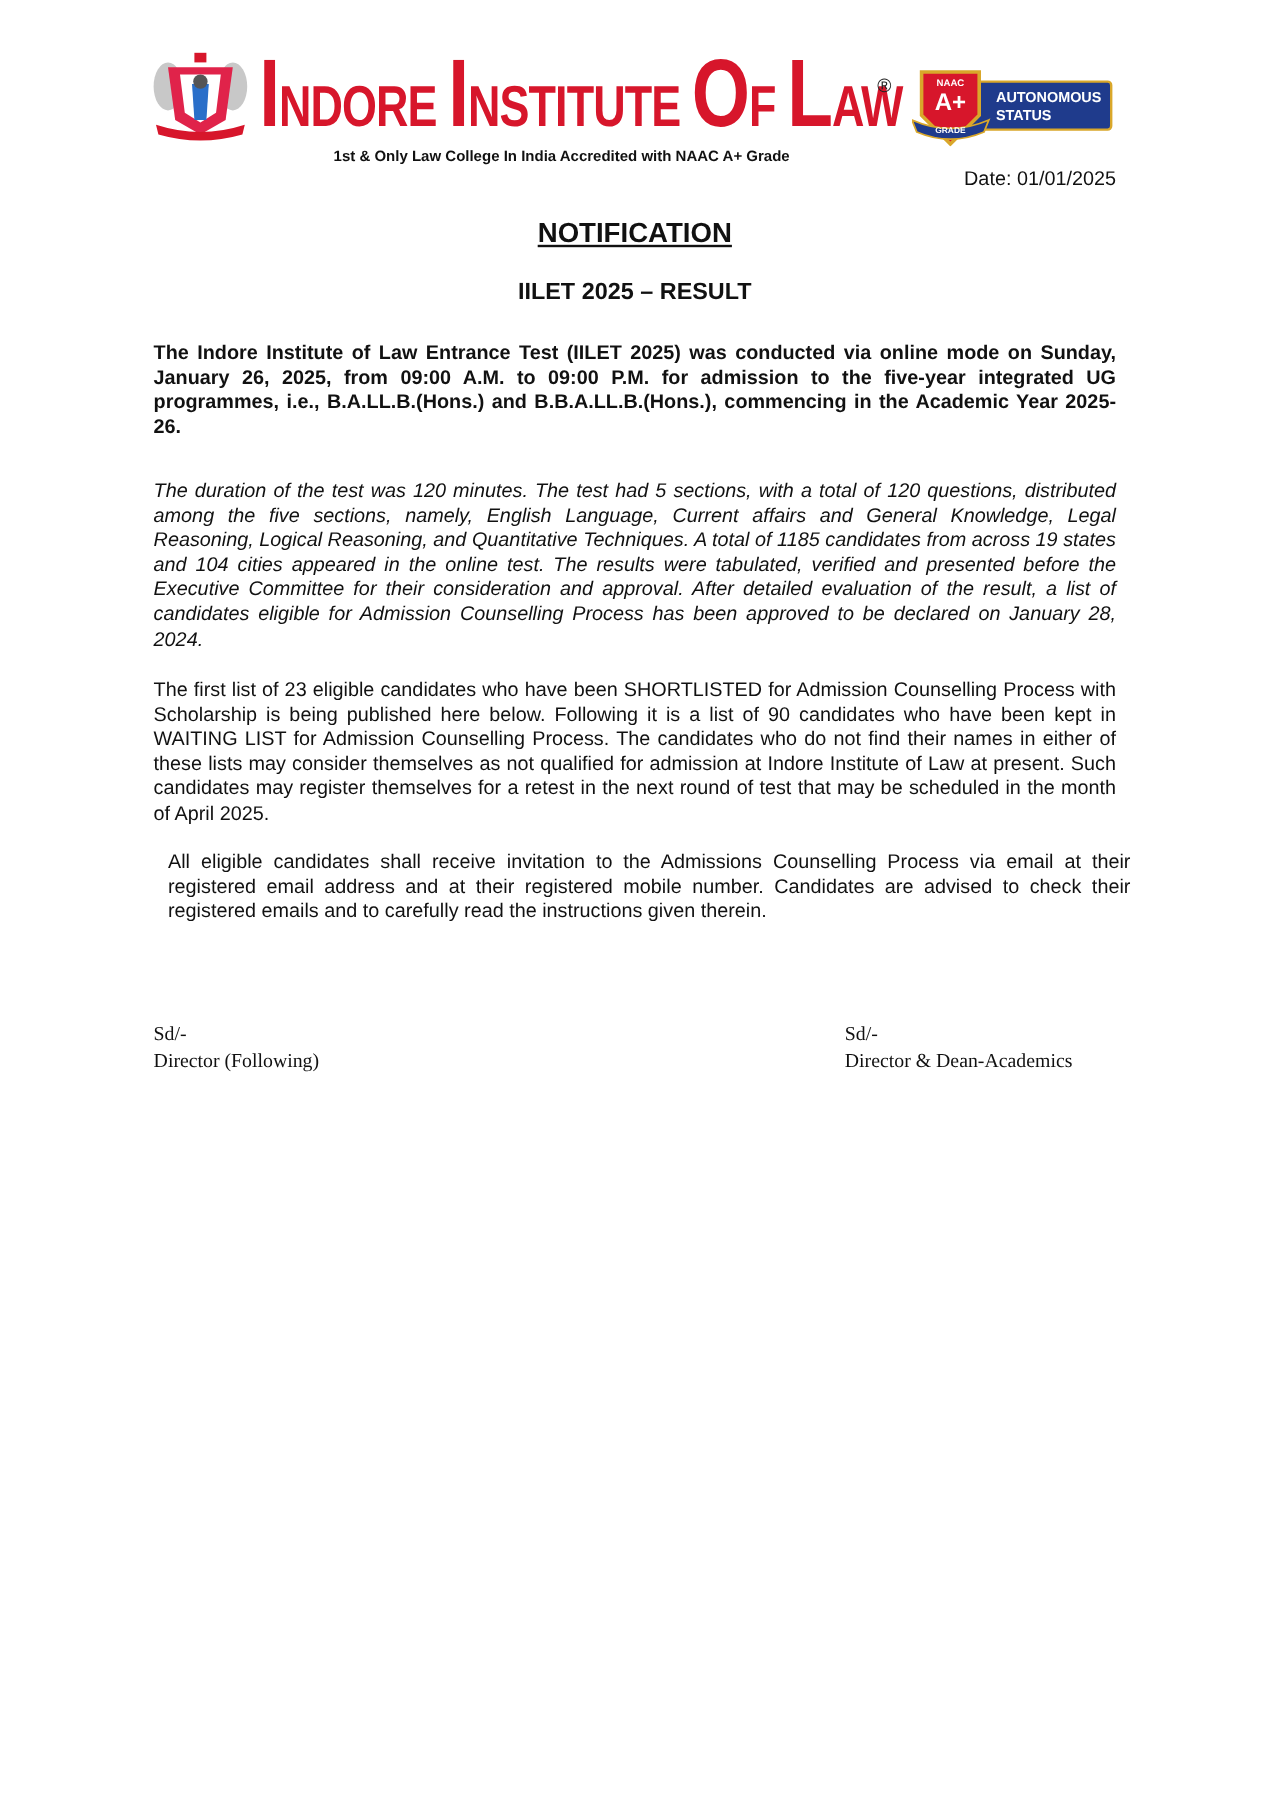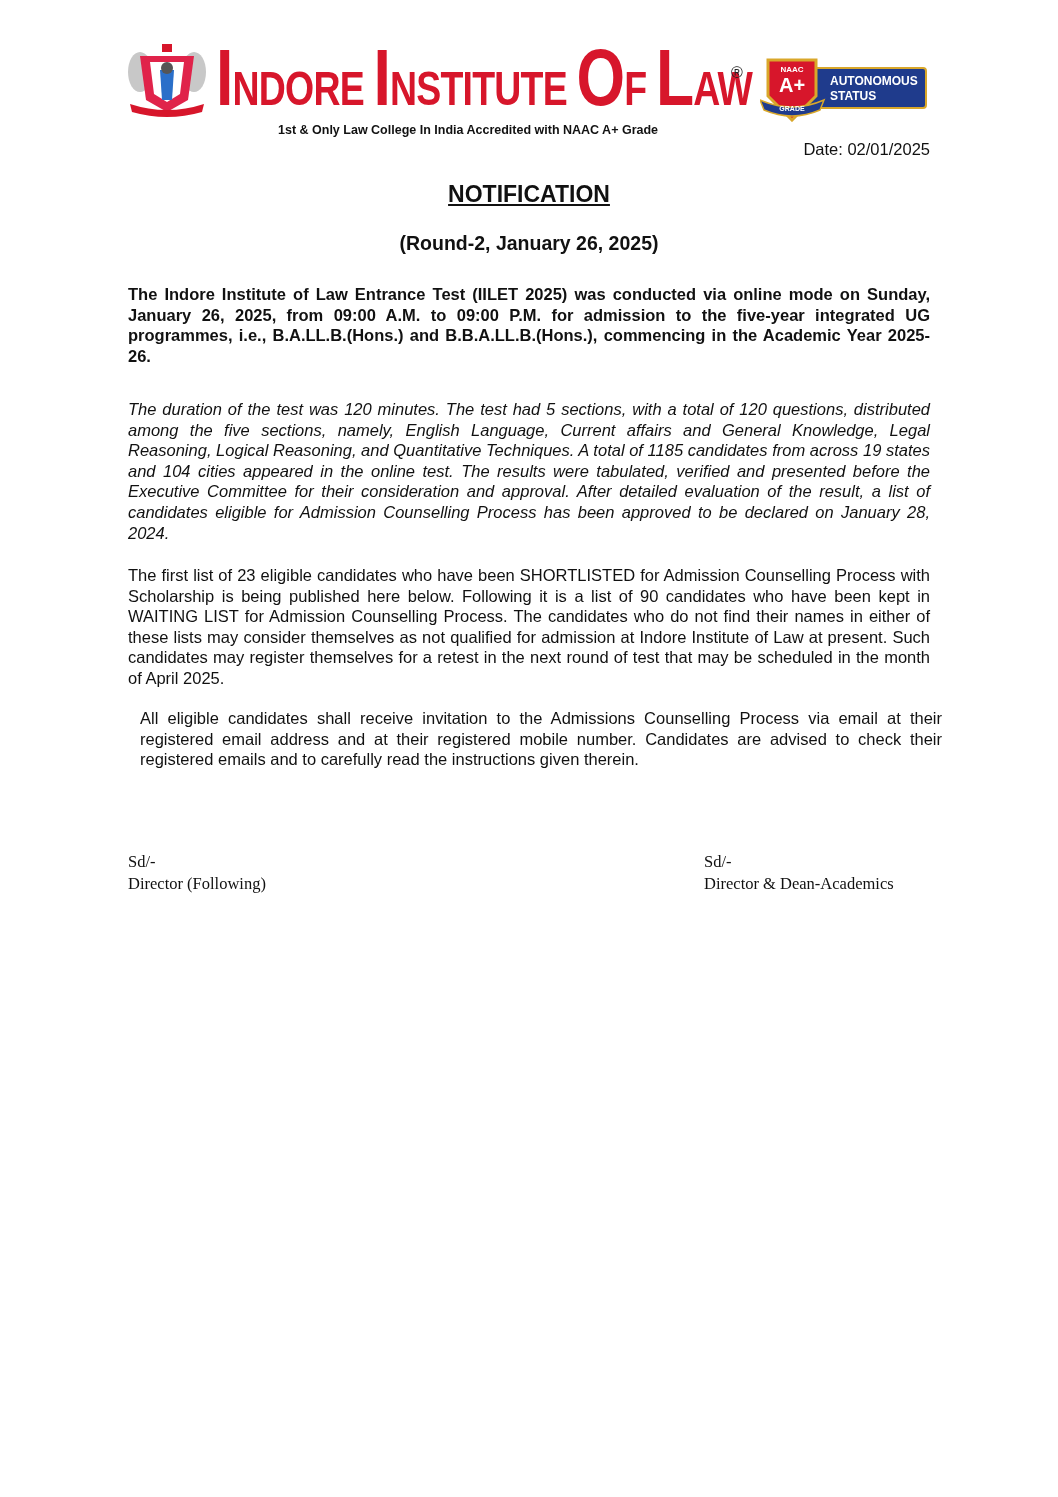--- a/index.html
+++ b/index.html
@@ -51,24 +51,24 @@
     <path d="M8 4 L56 4 L56 40 Q32 64 32 64 Q8 40 8 40 Z" fill="#d7162b" stroke="#d9a72a" stroke-width="3"></path>
     <path d="M0 44 Q32 58 64 44 L60 54 Q32 66 4 54 Z" fill="#1f3b8c" stroke="#d9a72a" stroke-width="1.5"></path>
     <text x="32" y="16" font-size="8" font-weight="bold" fill="#fff" text-anchor="middle" font-family="Liberation Sans, sans-serif">NAAC</text>
     <text x="32" y="36" font-size="20" font-weight="bold" fill="#fff" text-anchor="middle" font-family="Liberation Sans, sans-serif">A+</text>
     <text x="32" y="55" font-size="7" font-weight="bold" fill="#fff" text-anchor="middle" font-family="Liberation Sans, sans-serif">GRADE</text>
     <text x="70" y="29" font-size="12" font-weight="bold" fill="#fff" font-family="Liberation Sans, sans-serif">AUTONOMOUS</text>
     <text x="70" y="44" font-size="12" font-weight="bold" fill="#fff" font-family="Liberation Sans, sans-serif">STATUS</text>
   </svg>
 </div>
 
-<div class="date">Date: 02/01/2025</div>
+<div class="date">Date: 01/01/2025</div>
 <div class="title">NOTIFICATION</div>
 <div class="subtitle">
-  <div>(Round-2, January 26, 2025)</div>
+  <div>IILET 2025 – RESULT</div>
 </div>
 
 <div class="body p1">The Indore Institute of Law Entrance Test (IILET 2025) was conducted via online mode on Sunday, January 26, 2025, from 09:00 A.M. to 09:00 P.M. for admission to the five-year integrated UG programmes, i.e., B.A.LL.B.(Hons.) and B.B.A.LL.B.(Hons.), commencing in the Academic Year 2025-26.</div>
 <div class="body p2">The duration of the test was 120 minutes. The test had 5 sections, with a total of 120 questions, distributed among the five sections, namely, English Language, Current affairs and General Knowledge, Legal Reasoning, Logical Reasoning, and Quantitative Techniques. A total of 1185 candidates from across 19 states and 104 cities appeared in the online test. The results were tabulated, verified and presented before the Executive Committee for their consideration and approval. After detailed evaluation of the result, a list of candidates eligible for Admission Counselling Process has been approved to be declared on January 28, 2024.</div>
 <div class="body p3">The first list of 23 eligible candidates who have been SHORTLISTED for Admission Counselling Process with Scholarship is being published here below. Following it is a list of 90 candidates who have been kept in WAITING LIST for Admission Counselling Process. The candidates who do not find their names in either of these lists may consider themselves as not qualified for admission at Indore Institute of Law at present. Such candidates may register themselves for a retest in the next round of test that may be scheduled in the month of April 2025.</div>
 <div class="body p4">All eligible candidates shall receive invitation to the Admissions Counselling Process via email at their registered email address and at their registered mobile number. Candidates are advised to check their registered emails and to carefully read the instructions given therein.</div>
 
 <div class="sig sig-left">
   <div>Sd/-</div>
   <div>Director (Following)</div>

